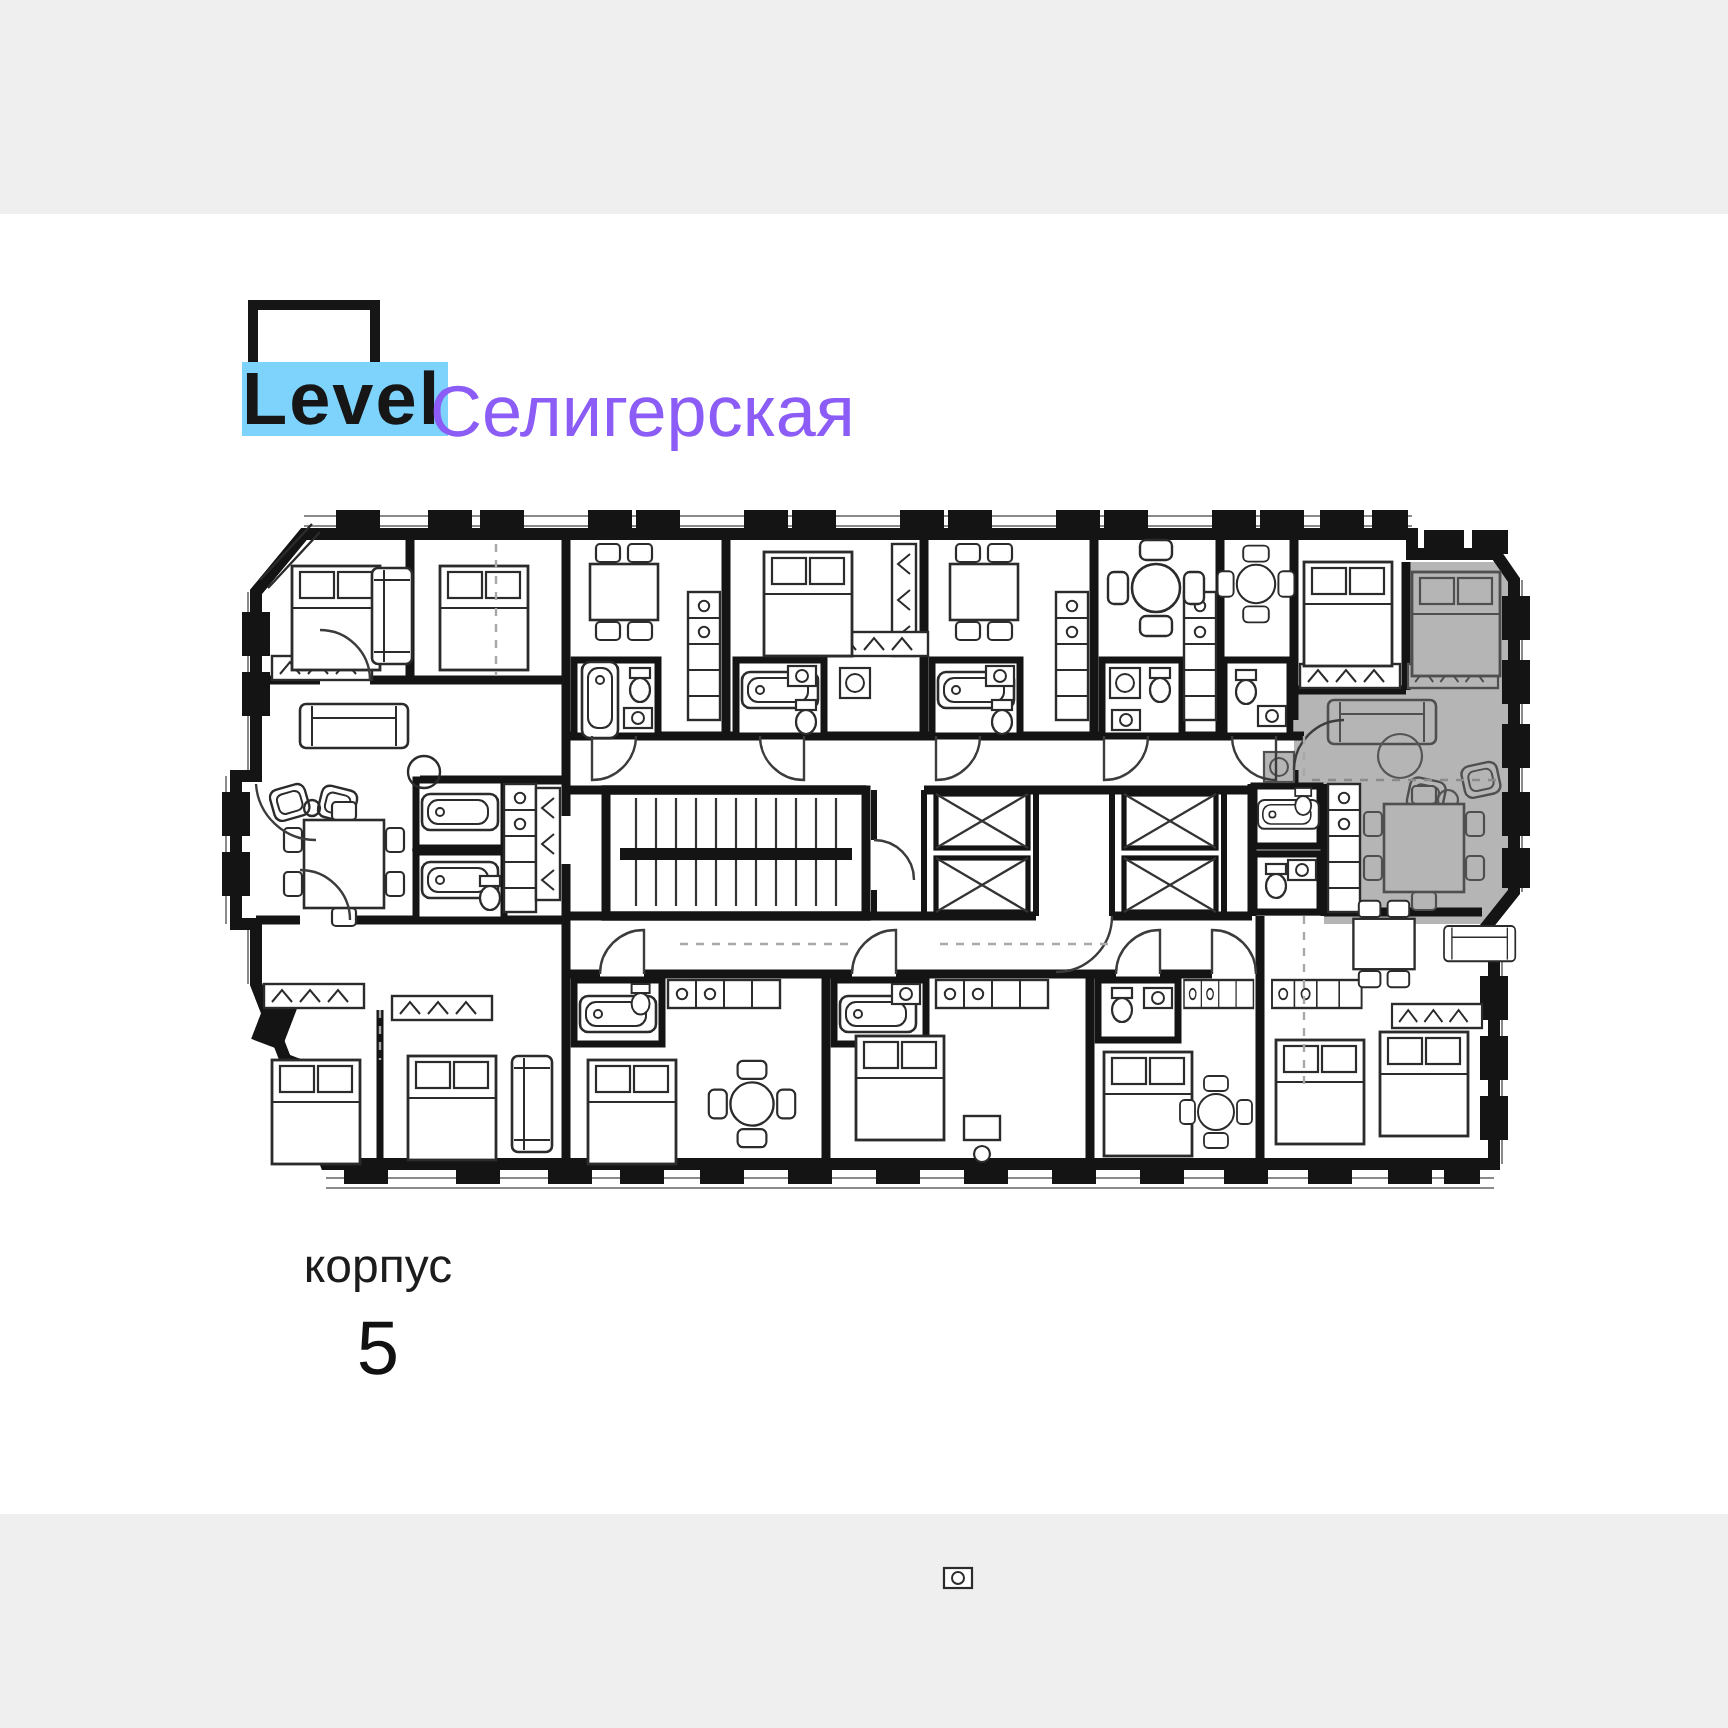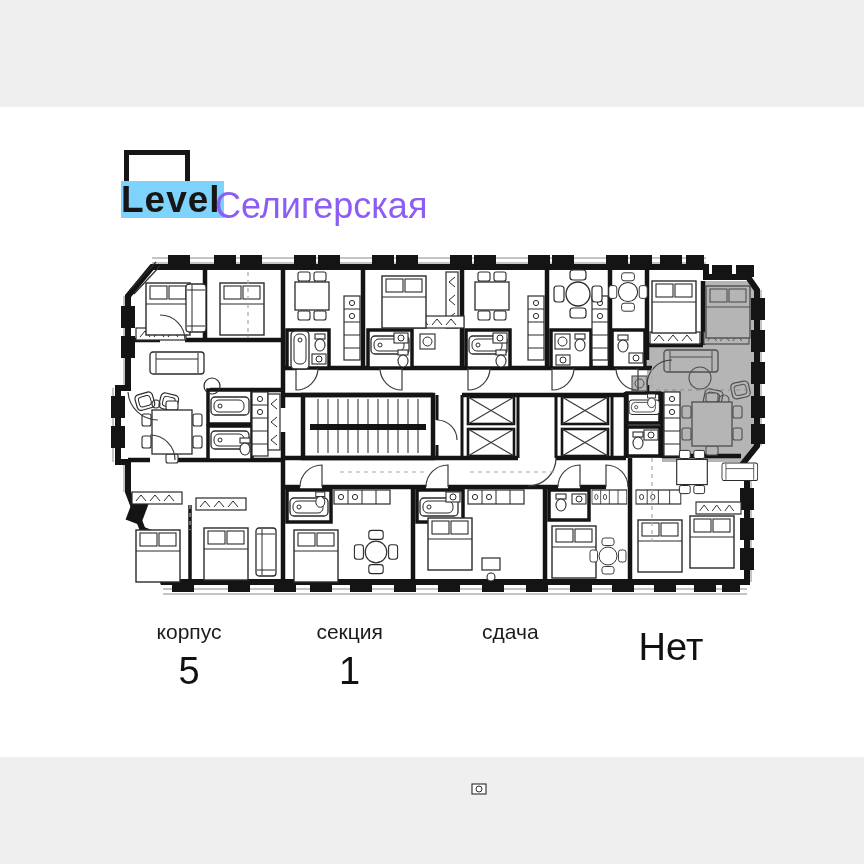--- a/index.html
+++ b/index.html
@@ -16,21 +16,21 @@
     position:absolute;left:121px;top:181px;background:#7dd3fc;
     font-size:37px;font-weight:700;letter-spacing:1px;color:#161616;line-height:1;
     padding:0 3px 0 0;
   }
   .project{
     position:absolute;left:215px;top:188px;font-size:36px;font-weight:400;color:#8b5cf6;line-height:1;
   }
   
   .stats{position:absolute;left:110px;top:620px;width:640px;display:flex;justify-content:space-between;}
   .stat{width:158px;text-align:center;}
-  .stat .lbl{font-size:21px;color:#1c1c1c;}
+  .stat .lbl{font-size:24px;color:#1c1c1c;}
   .stat .val{font-size:38px;color:#111;margin-top:6px;}
   
   svg.plan{position:absolute;left:0;top:0;width:864px;height:864px;}
   .w6{stroke:#141414;stroke-width:6;fill:none;stroke-linejoin:miter;}
   .w45{stroke:#141414;stroke-width:4.5;fill:none;}
   .w35{stroke:#141414;stroke-width:3.5;fill:none;}
   .w3{stroke:#141414;stroke-width:3;fill:none;}
   .thin{stroke:#2b2b2b;stroke-width:1.2;fill:none;}
   .sill{stroke:#8a8a8a;stroke-width:1;fill:none;}
   .arc{stroke:#3c3c3c;stroke-width:1.2;fill:none;}
@@ -420,22 +420,16 @@
 <div class="logo-box"></div>
 <div class="brand">Level</div>
 <div class="project">Селигерская</div>
 
 <div class="stats">
   <div class="stat">
     <div class="lbl">корпус</div>
     <div class="val">5</div>
   </div>
   <div class="stat">
-    <div class="lbl">секция</div>
-    <div class="val">1</div>
   </div>
   <div class="stat">
-    <div class="lbl">сдача</div>
-  </div>
-  <div class="stat">
-    <div class="val">Нет</div>
   </div>
 </div>
 
 </body></html>

